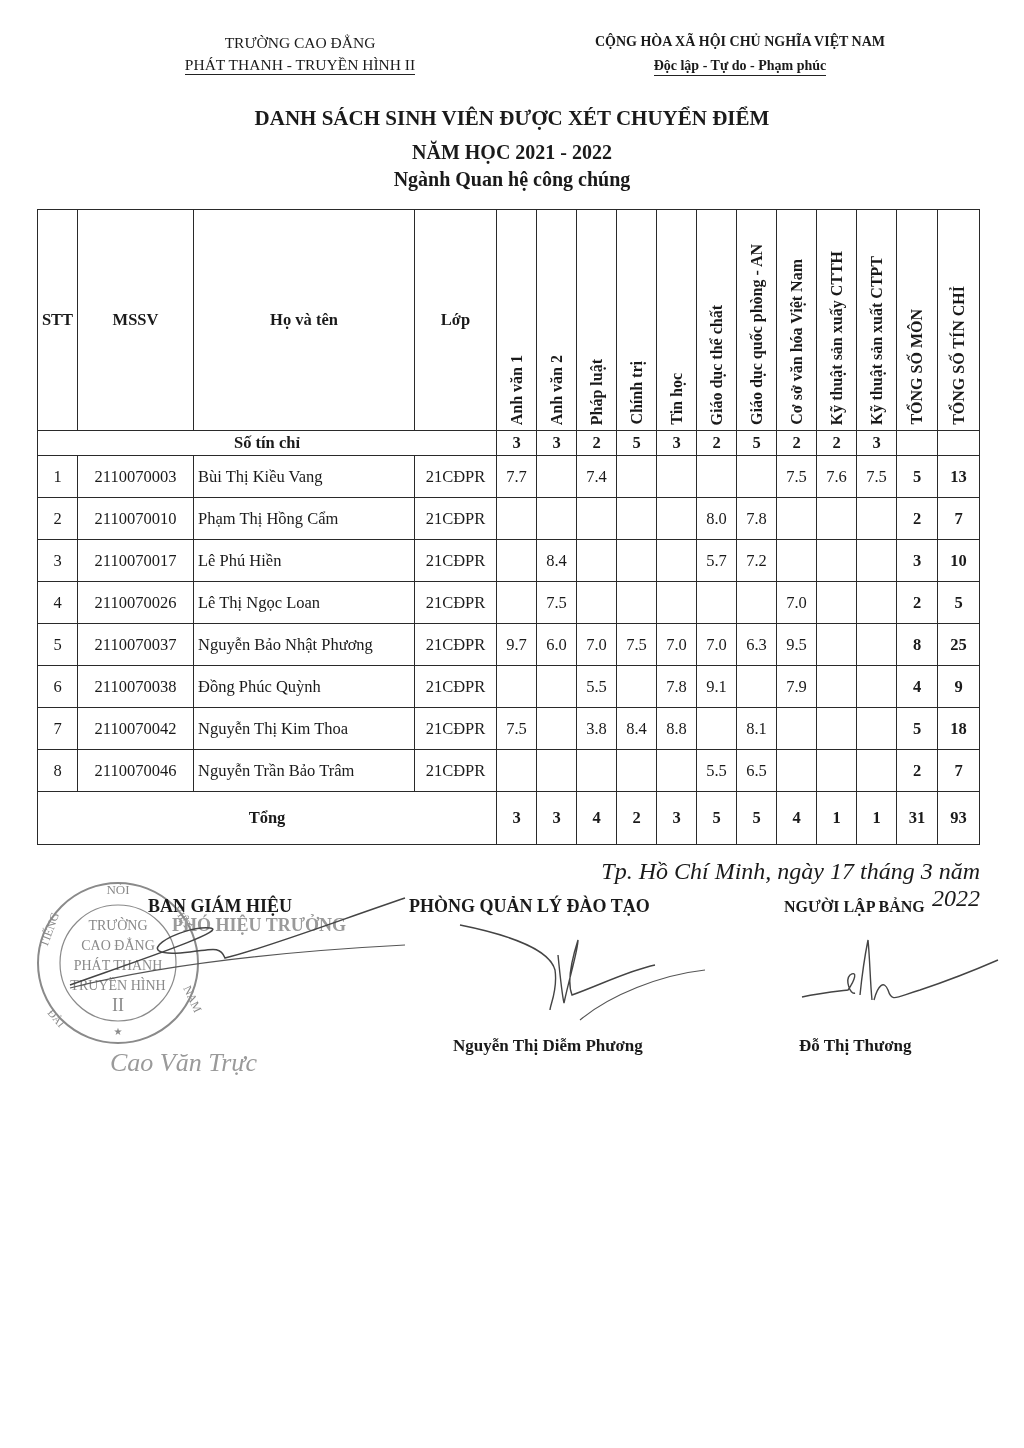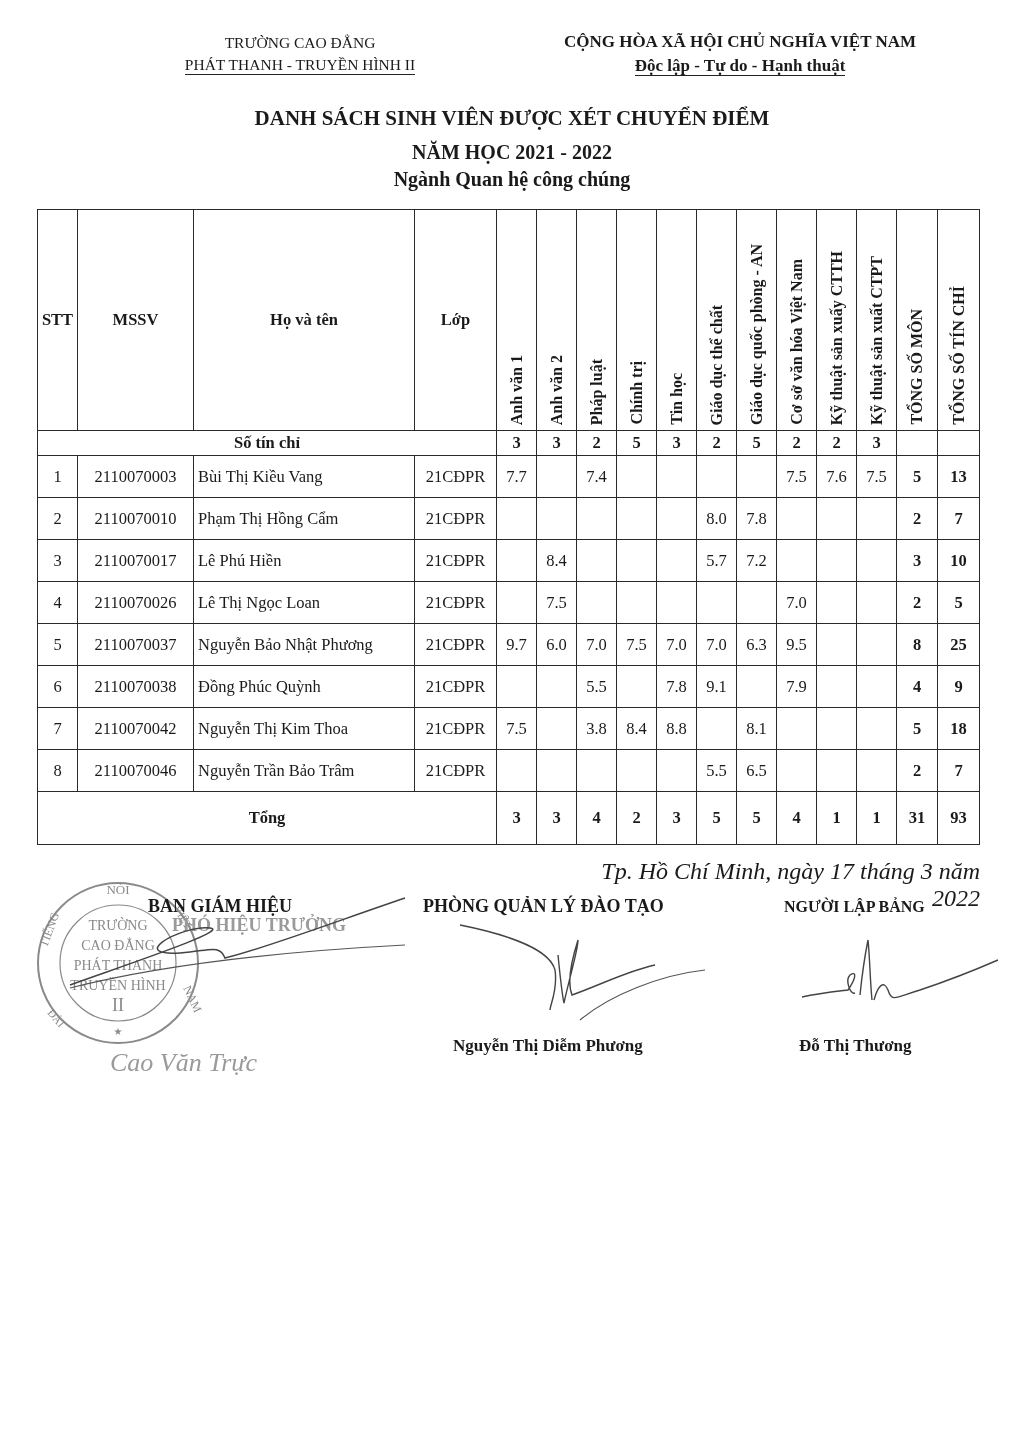--- a/index.html
+++ b/index.html
@@ -1,21 +1,21 @@
 <!DOCTYPE html>
 <html><head>
 <meta charset="utf-8">
 <style>
   html, body { margin: 0; padding: 0; background: #ffffff; }
   body { width: 1024px; height: 1448px; position: relative; overflow: hidden;
          font-family: "Liberation Serif", "DejaVu Serif", serif; color: #1a1a1a; }
   .abs { position: absolute; }
   .center { text-align: center; }
   .hdr-left { left: 110px; width: 380px; top: 32px; font-size: 15.5px; line-height: 22px; }
-  .hdr-right { left: 520px; width: 440px; top: 30px; font-size: 17px; line-height: 24px; font-weight: bold; }
+  .hdr-right { left: 520px; width: 440px; top: 30px; font-size: 14px; line-height: 24px; font-weight: bold; }
   .ul { display: inline-block; border-bottom: 1.5px solid #222; line-height: 19px; }
   .title1 { top: 106px; left: 0; width: 1024px; font-size: 21px; font-weight: bold; }
   .title2 { top: 141px; left: 0; width: 1024px; font-size: 20px; font-weight: bold; }
   .title3 { top: 168px; left: 0; width: 1024px; font-size: 20px; font-weight: bold; }
 
   table.grid { position: absolute; left: 37px; top: 209px; border-collapse: collapse; table-layout: fixed; width: 942px; }
   table.grid td, table.grid th { border: 1.5px solid #2a2a2a; padding: 0; text-align: center; font-size: 16.5px; }
   table.grid th { font-weight: bold; }
   .hrow { height: 221px; }
   .vert { writing-mode: vertical-rl; transform: rotate(180deg); white-space: nowrap; display: inline-block;
@@ -35,21 +35,21 @@
 </style>
 </head>
 <body>
 
 <div class="abs hdr-left center">
   <div>TRƯỜNG CAO ĐẲNG</div>
   <div><span class="ul">PHÁT THANH - TRUYỀN HÌNH II</span></div>
 </div>
 <div class="abs hdr-right center">
   <div>CỘNG HÒA XÃ HỘI CHỦ NGHĨA VIỆT NAM</div>
-  <div><span class="ul">Độc lập - Tự do - Hạnh thuật</span></div>
+  <div><span class="ul">Độc lập - Tự do - Phạm phúc</span></div>
 </div>
 
 <div class="abs title1 center">DANH SÁCH SINH VIÊN ĐƯỢC XÉT CHUYỂN ĐIỂM</div>
 <div class="abs title2 center">NĂM HỌC 2021 - 2022</div>
 <div class="abs title3 center">Ngành Quan hệ công chúng</div>
 
 <table class="grid">
   <colgroup>
     <col style="width:40px">
       <col style="width:116px">
@@ -290,21 +290,21 @@
 </svg>
 
 <div class="abs sig-label" style="left:148px; top:896px;">BAN GIÁM HIỆU</div>
 <div class="abs sig-label ghost" style="left:172px; top:915px;">PHÓ HIỆU TRƯỞNG</div>
 <svg class="abs" style="left:60px; top:890px;" width="350" height="100" viewBox="0 0 350 100">
   <path d="M 10 95 C 80 70, 170 40, 150 38 C 120 35, 60 70, 130 62 C 150 60, 160 55, 165 68 C 200 60, 280 30, 345 8" fill="none" stroke="#444" stroke-width="1.5"></path>
   <path d="M 10 98 C 120 70, 250 60, 345 55" fill="none" stroke="#555" stroke-width="1.2"></path>
 </svg>
 <div class="abs ghost" style="left:110px; top:1048px; font-style:italic; font-size:26px;">Cao Văn Trực</div>
 
-<div class="abs sig-label" style="left:423px; top:896px;">PHÒNG QUẢN LÝ ĐÀO TẠO</div>
+<div class="abs sig-label" style="left:409px; top:896px;">PHÒNG QUẢN LÝ ĐÀO TẠO</div>
 <svg class="abs" style="left:440px; top:915px;" width="270" height="110" viewBox="0 0 270 110">
   <path d="M 20 10 C 70 20, 110 35, 115 55 C 118 75, 110 90, 110 95 M 118 40 C 120 60, 122 80, 124 88 C 130 60, 138 35, 138 25 C 130 50, 128 70, 132 80 C 160 70, 190 55, 215 50" fill="none" stroke="#444" stroke-width="1.4"></path>
   <path d="M 140 105 C 170 80, 220 60, 265 55" fill="none" stroke="#555" stroke-width="1.2"></path>
 </svg>
 <div class="abs sig-name" style="left:453px; top:1036px;">Nguyễn Thị Diễm Phương</div>
 
 <div class="abs sig-label" style="left:784px; top:898px; font-size:16px;">NGƯỜI LẬP BẢNG</div>
 <svg class="abs" style="left:800px; top:935px;" width="200" height="80" viewBox="0 0 200 80">
   <path d="M 2 62 C 20 58, 40 56, 48 55 C 55 45, 58 35, 50 40 C 45 45, 50 60, 55 58 M 60 60 C 62 40, 65 20, 68 5 C 70 25, 70 45, 72 65 M 74 65 C 78 50, 84 45, 88 55 C 92 68, 96 62, 120 55 C 150 45, 175 35, 198 25" fill="none" stroke="#444" stroke-width="1.4"></path>
 </svg>

